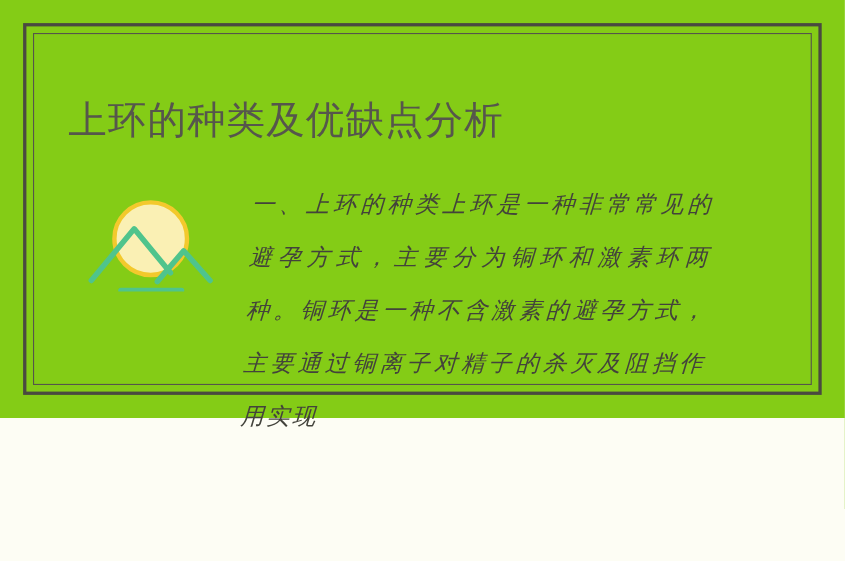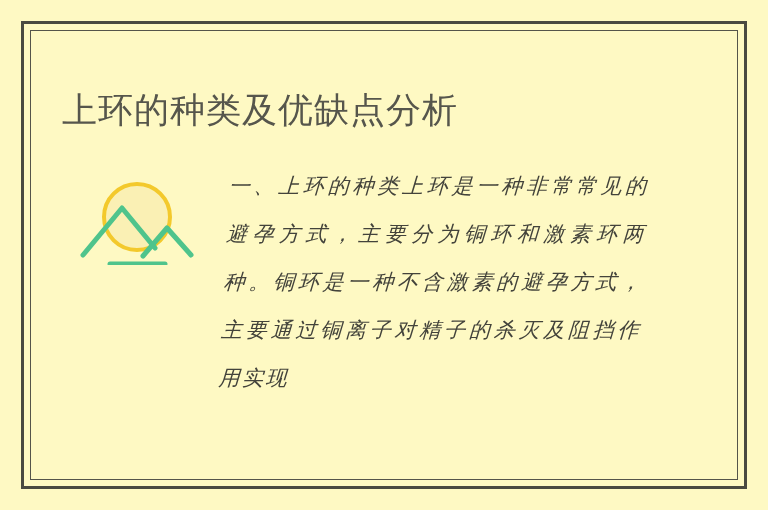--- a/index.html
+++ b/index.html
@@ -10,22 +10,22 @@
     width: 768px;
     height: 510px;
     background: #FDFDF4;
     font-family: "Liberation Sans", "DejaVu Sans", sans-serif;
     overflow: hidden;
   }
 
   #page {
     position: relative;
     width: 768px;
-    height: 510px;
-    background: #fef9c3;
+    height: 380px;
+    background: #84cc16;
     box-sizing: border-box;
   }
 
   
   .frame-outer {
     position: absolute;
     left: 21px;
     top: 21px;
     right: 21px;
     bottom: 21px;

